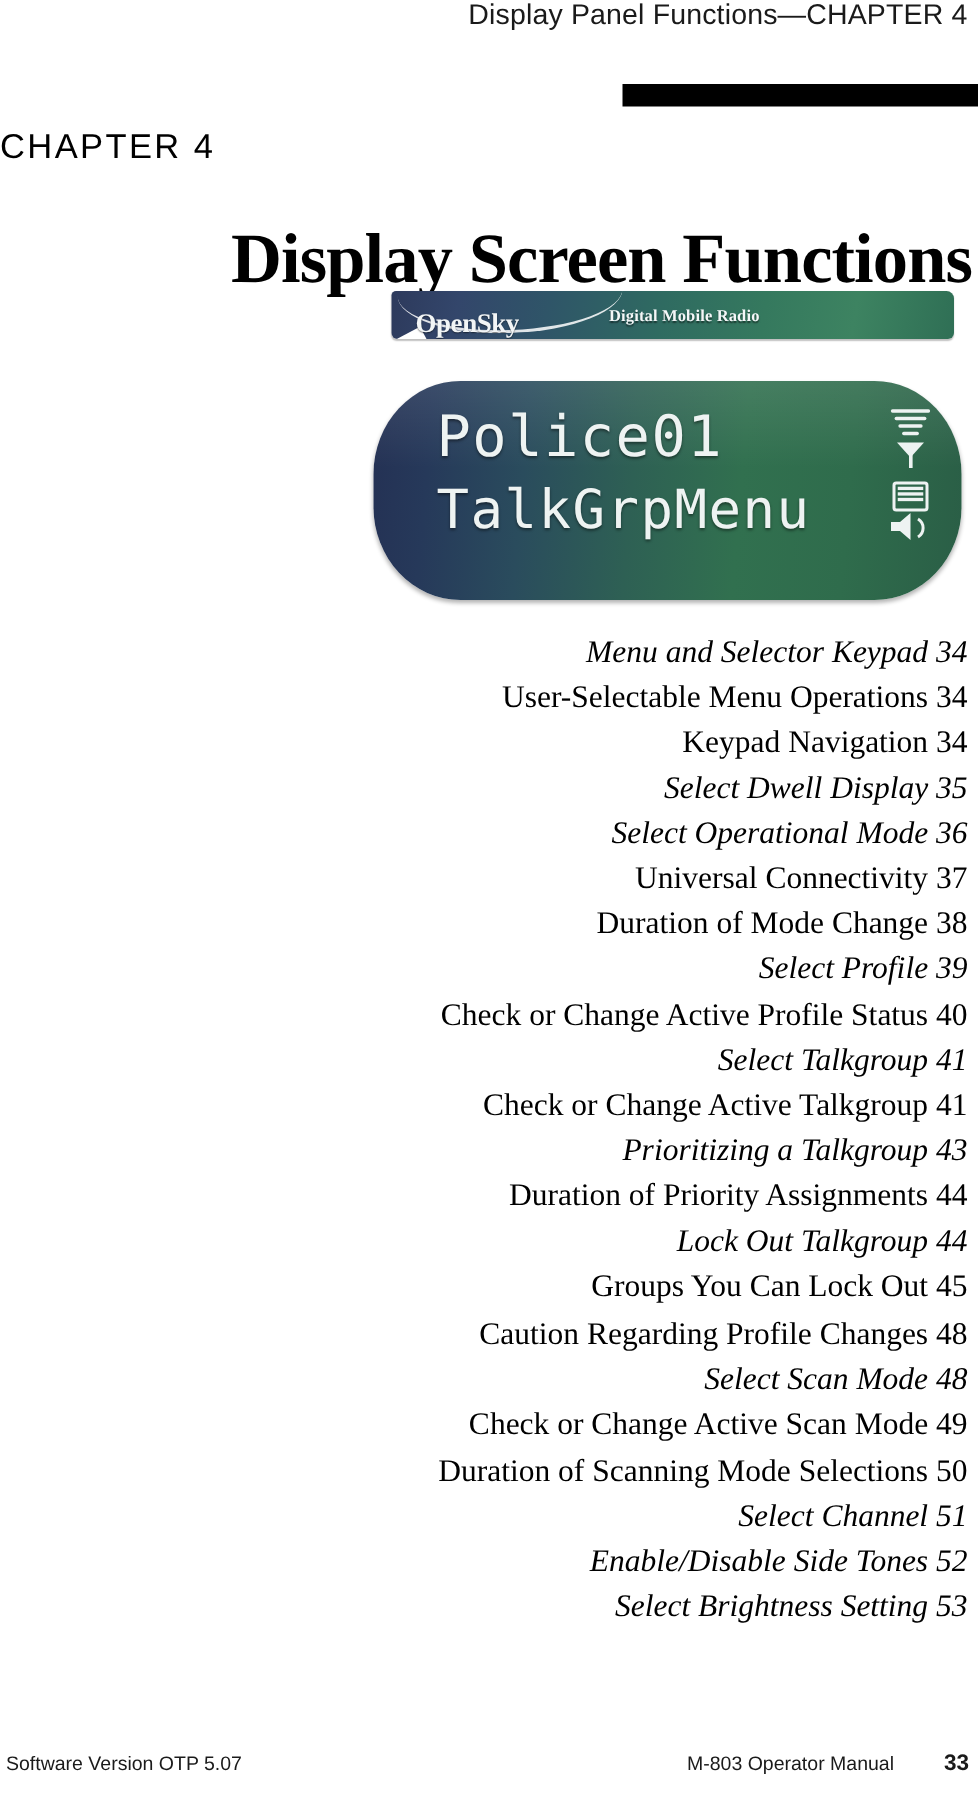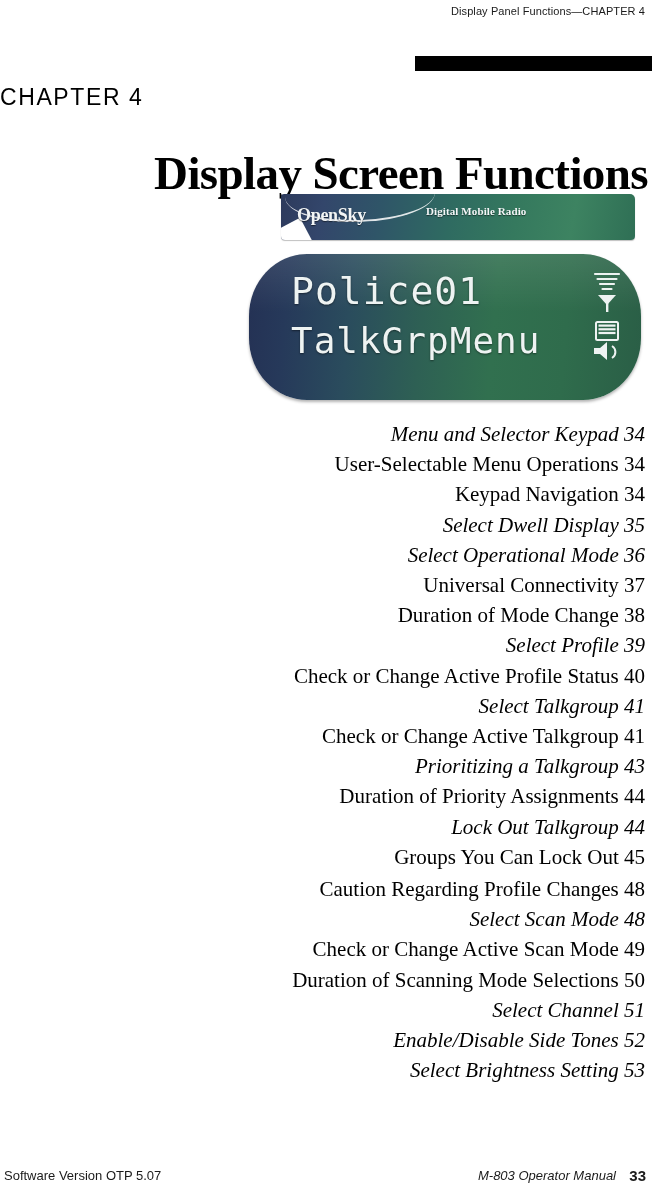--- a/index.html
+++ b/index.html
@@ -17,21 +17,21 @@
   }
 
   
   .page-header {
     position: absolute;
     top: 0px;
     left: 0px;
     width: 645px;
     text-align: right;
     font-family: "Liberation Sans", sans-serif;
-    font-size: 11px;
+    font-size: 19px;
     letter-spacing: 0.1px;
     color: #1a1a1a;
     line-height: 18px;
     padding-top: 2px;
   }
 
   
   .chapter-rule {
     position: absolute;
     top: 56px;
@@ -75,34 +75,35 @@
     position: absolute;
     top: 194px;
     left: 249px;
     width: 392px;
     height: 186px;
   }
 
   .radio-banner {
     position: absolute;
     top: 0px;
-    left: 32px;
+    left: 12px;
     width: 354px;
-    height: 46px;
+    height: 32px;
     background: linear-gradient(100deg,
         #2d3a5c 0%,
         #33466b 12%,
         #2f5568 28%,
         #2f6b61 48%,
         #35795e 66%,
         #3d8361 82%,
         #2f6f55 100%);
     border-radius: 3px 5px 4px 4px;
     overflow: hidden;
     box-shadow: 0 1px 1px rgba(0,0,0,0.25);
+    padding-left: 21px;
   }
   .radio-banner::before {
     
     content: "";
     position: absolute;
     left: -6px;
     top: 30px;
     width: 34px;
     height: 30px;
     background: #ffffff;
@@ -241,23 +242,22 @@
     font-size: 13px;
     color: #1a1a1a;
   }
   .footer-left {
     position: absolute;
     left: 4px;
     top: 0px;
   }
   .footer-right {
     position: absolute;
-    right: 36px;
-    top: 0px;
-    font-style: italic;
+    right: 56px;
+    top: 0px;
   }
   .footer-page {
     position: absolute;
     right: 6px;
     top: -1px;
     font-weight: bold;
     font-size: 15px;
   }
 </style>
 </head>

